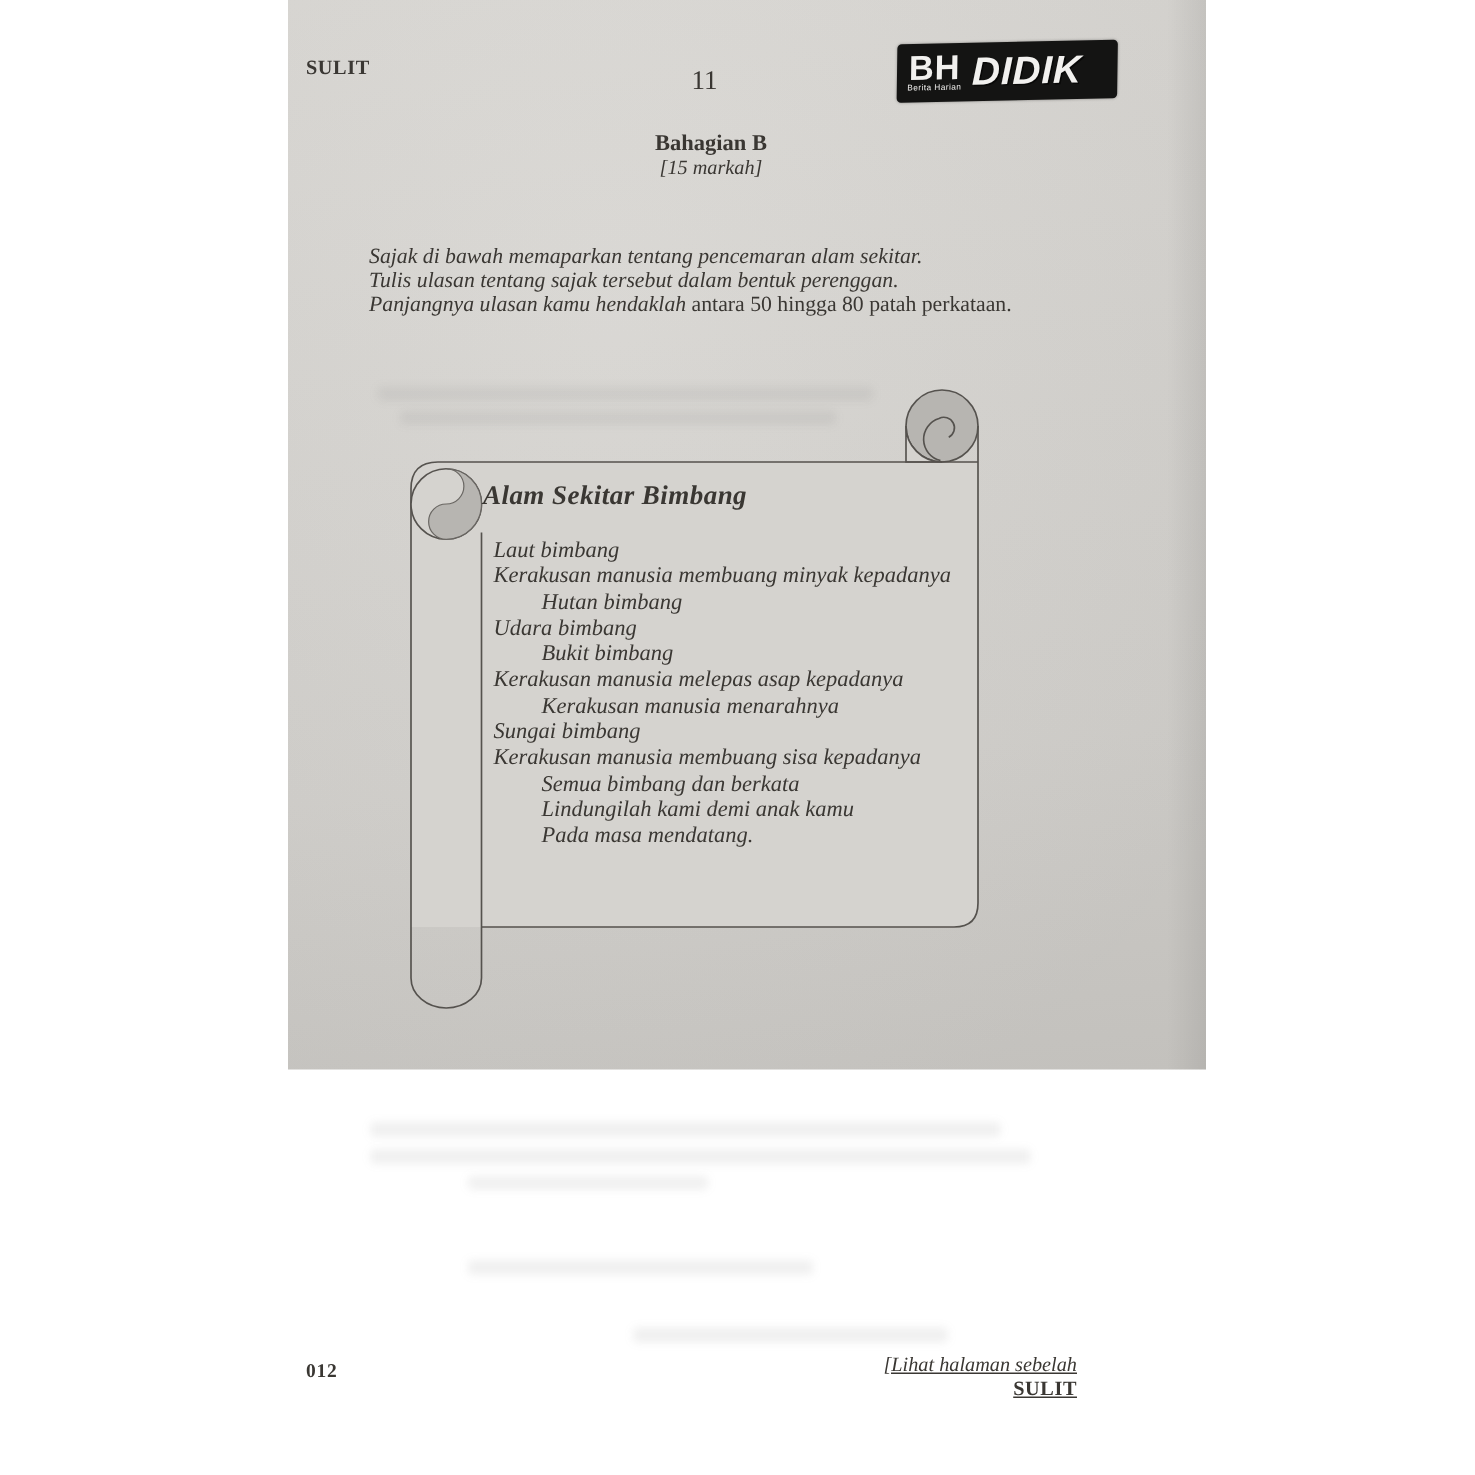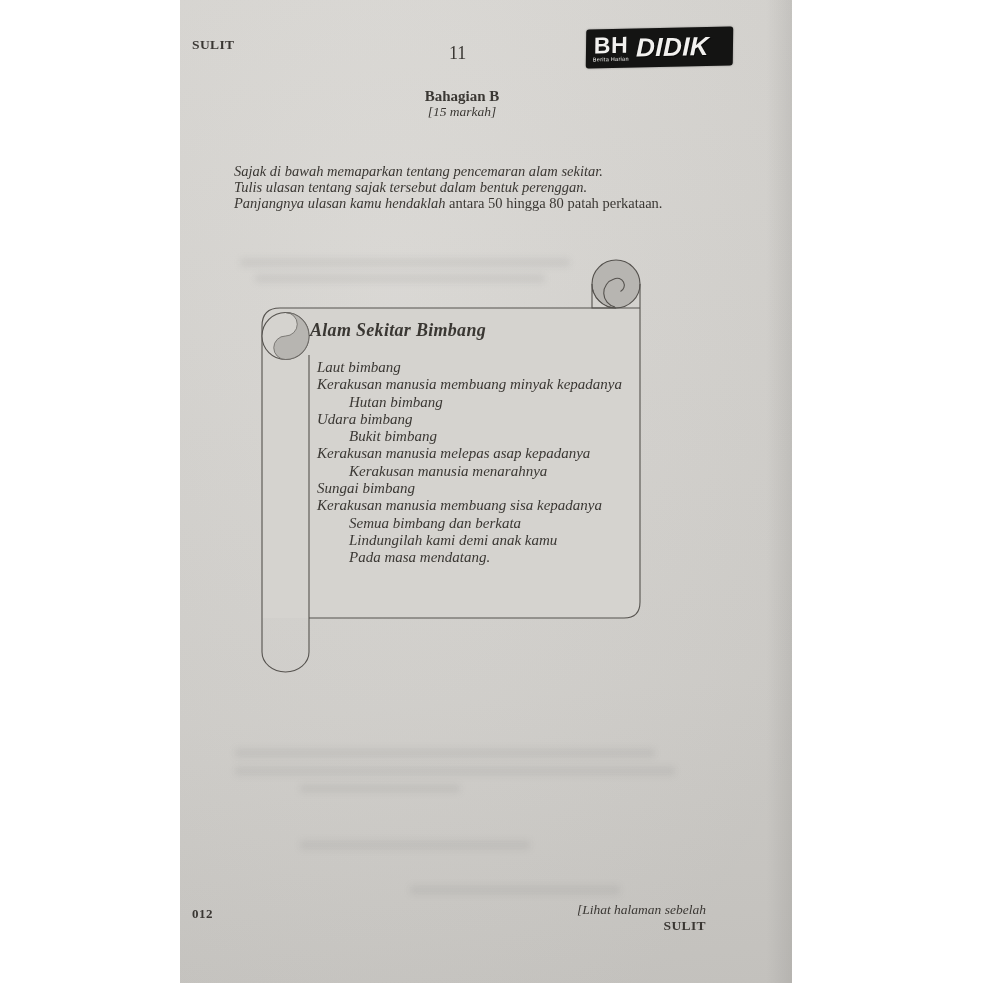--- a/index.html
+++ b/index.html
@@ -12,21 +12,21 @@
   html,body{width:983px;height:983px;}
   body{
     background:#ffffff;
     font-family:"Liberation Serif","DejaVu Serif",serif;
     color:var(--ink);
     position:relative;
     overflow:hidden;
   }
   
   .photo{
-    position:absolute;left:180px;top:0;width:612px;height:983px;
+    position:absolute;left:192px;top:0;width:612px;height:713px;
     background:linear-gradient(175deg,#d9d7d3 0%,#d4d2ce 40%,#d1cfcb 70%,#c9c7c3 100%);
   }
   .photo::after{ 
     content:"";position:absolute;right:0;top:0;width:26px;height:100%;
     background:linear-gradient(90deg,rgba(0,0,0,0) 0%,rgba(0,0,0,0.07) 100%);
     pointer-events:none;
   }
   .photo::before{ 
     content:"";position:absolute;left:0;top:0;width:100%;height:100%;
     background:radial-gradient(ellipse at 35% 30%,rgba(255,255,255,0.10),rgba(0,0,0,0.03) 85%);
@@ -67,21 +67,21 @@
   .scroll-wrap svg{display:block;width:100%;height:100%;}
 
   
   .poem-title{position:absolute;left:130px;top:320px;width:312px;
     font-weight:bold;font-style:italic;font-size:18px;letter-spacing:0.3px;}
   .poem-lines{position:absolute;left:137px;top:359px;font-style:italic;font-size:15px;line-height:17.3px;white-space:nowrap;}
   .poem-line.indent{padding-left:32px;}
 
   
   .footer-code{position:absolute;left:12px;top:906px;font-weight:bold;font-size:13px;letter-spacing:0.5px;}
-  .footer-right{position:absolute;right:86px;top:902px;text-align:right;line-height:15.5px;}
+  .footer-right{position:absolute;right:86px;top:902px;text-align:right;line-height:15.5px;text-decoration:underline;}
   .footer-note{font-style:italic;font-size:13.5px;}
   .footer-sulit{font-weight:bold;font-size:13.5px;letter-spacing:0.4px;}
 </style>
 </head>
 <body>
 
 <div class="photo">
 
   <div class="smudge" style="left:60px;top:258px;width:330px;height:9px;"></div>
   <div class="smudge" style="left:75px;top:274px;width:290px;height:9px;"></div>

